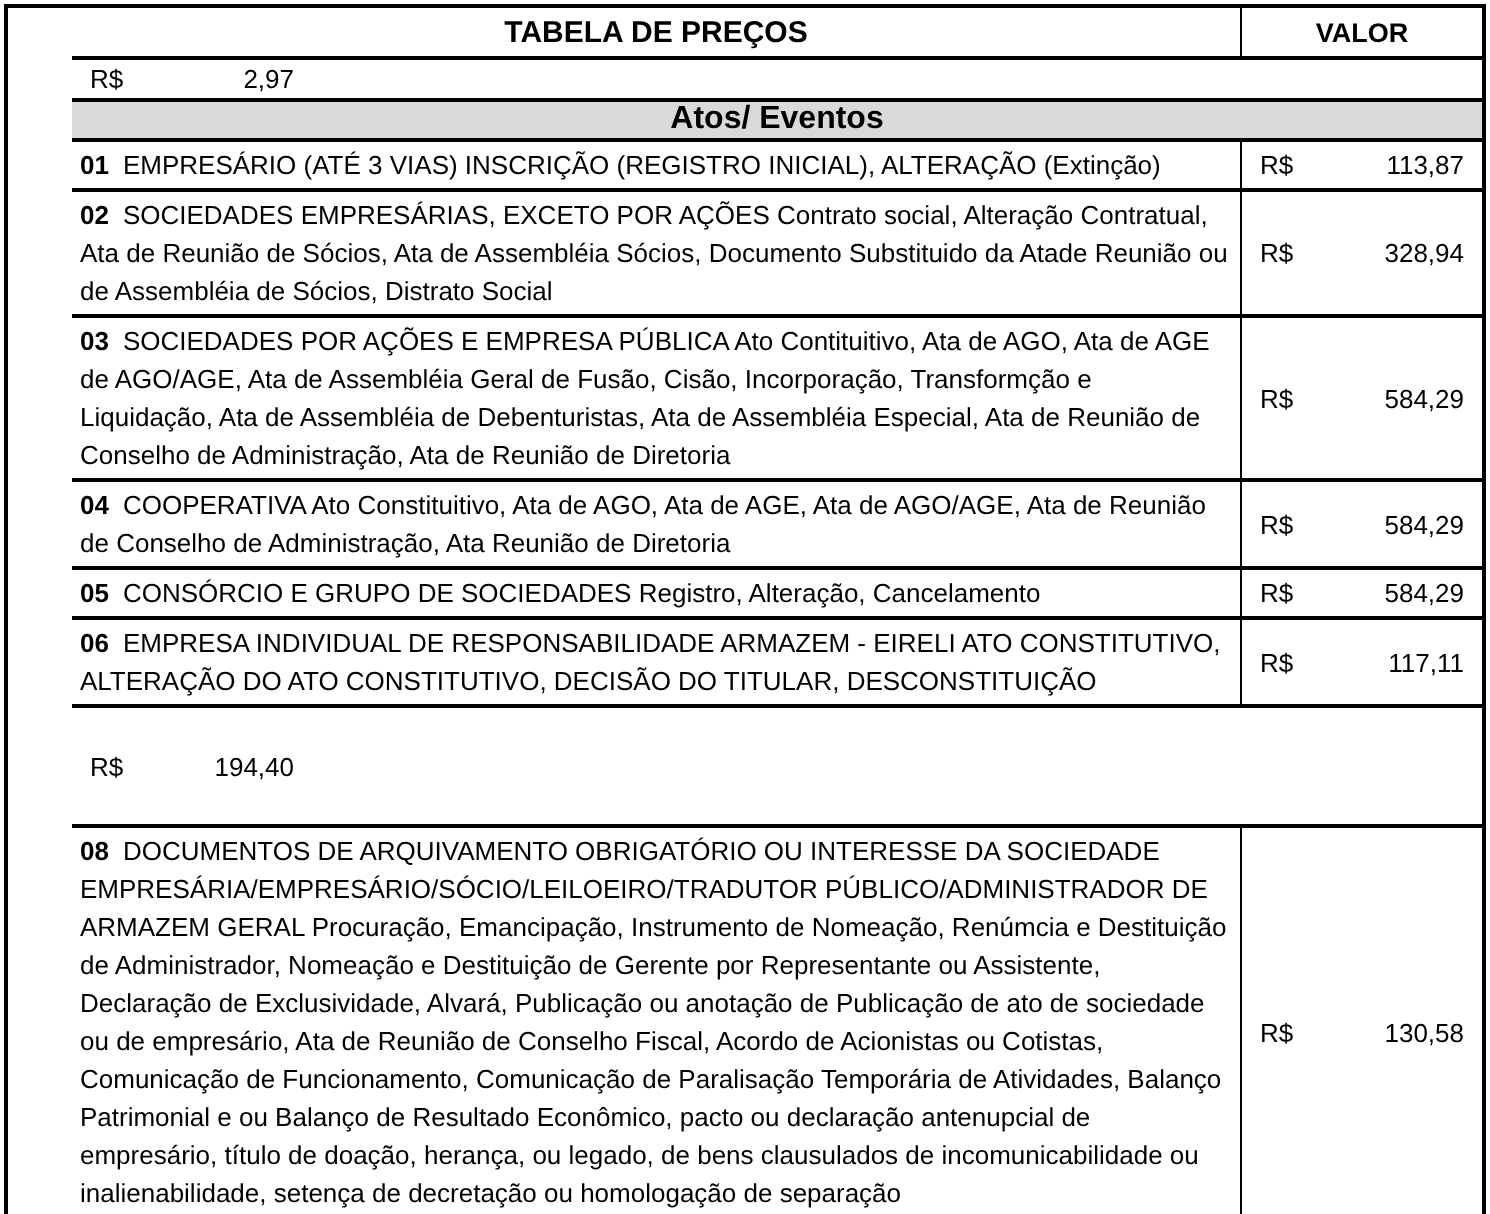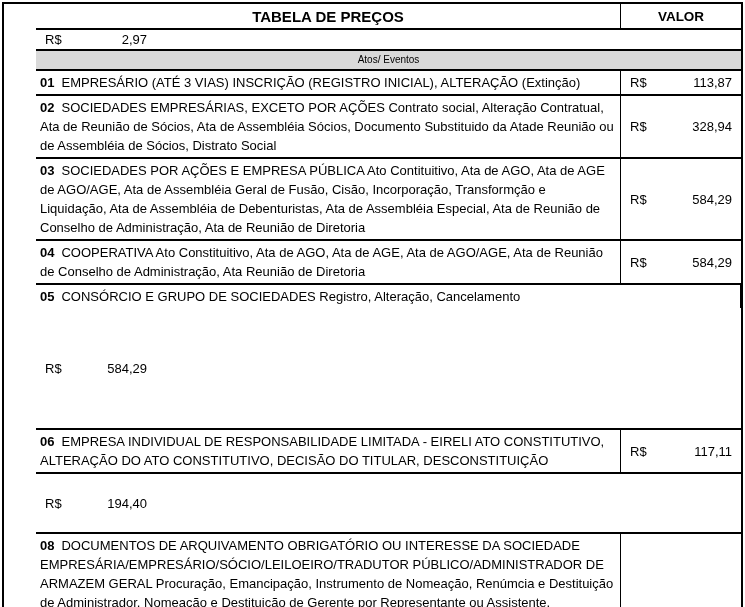--- a/index.html
+++ b/index.html
@@ -56,41 +56,41 @@
     justify-content: center;
     font-weight: bold;
     font-size: 13.5px;
   }
 
   
   .row.band-row .cell-band {
     flex: 1 1 auto;
     background: #d9d9d9;
     text-align: center;
-    font-weight: normal;
-    font-size: 10px;
+    font-weight: bold;
+    font-size: 16px;
     line-height: 16px;
     padding: 1px 0;
   }
 
   .num {
     font-weight: bold;
     margin-right: 7px;
   }
   .amt { text-align: right; }
 
   
   .mh-header { min-height: 24px; }
   .mh-info   { min-height: 21px; }
   .mh-band   { min-height: 17px; }
   .mh-r0 { min-height: 19px; }
   .mh-r1 { min-height: 60px; }
   .mh-r2 { min-height: 77px; }
   .mh-r3 { min-height: 41px; justify-content: flex-end; }
-  .mh-r4 { min-height: 19px; flex-direction: column; }
+  .mh-r4 { min-height: 19px; }
   .mh-r5 { min-height: 39px; }
   .mh-r6 { min-height: 60px; }
   .mh-r7 { min-height: 207px; }
 </style>
 </head>
 <body style="background: rgb(255, 255, 255);">
 
 <div class="price-table">
 
   <div class="row header first mh-header">
@@ -158,21 +158,21 @@
       <span class="num">05</span><span>CONSÓRCIO E GRUPO DE SOCIEDADES Registro, Alteração, Cancelamento</span>
     </div>
     <div class="cell-val">
       <span class="cur">R$</span>
       <span class="amt">584,29</span>
     </div>
   </div>
 
   <div class="row mh-r5">
     <div class="cell-desc">
-      <span class="num">06</span><span>EMPRESA INDIVIDUAL DE RESPONSABILIDADE LIMITADA - EIRELI ATO CONSTITUTIVO, ALTERAÇÃO DO ATO CONSTITUTIVO, DECISÃO DO TITULAR, DESCONSTITUIÇÃO</span>
+      <span class="num">06</span><span>EMPRESA INDIVIDUAL DE RESPONSABILIDADE ARMAZEM - EIRELI ATO CONSTITUTIVO, ALTERAÇÃO DO ATO CONSTITUTIVO, DECISÃO DO TITULAR, DESCONSTITUIÇÃO</span>
     </div>
     <div class="cell-val">
       <span class="cur">R$</span>
       <span class="amt">117,11</span>
     </div>
   </div>
 
   <div class="row mh-r6">
     <div class="cell-val">
       <span class="cur">R$</span>

